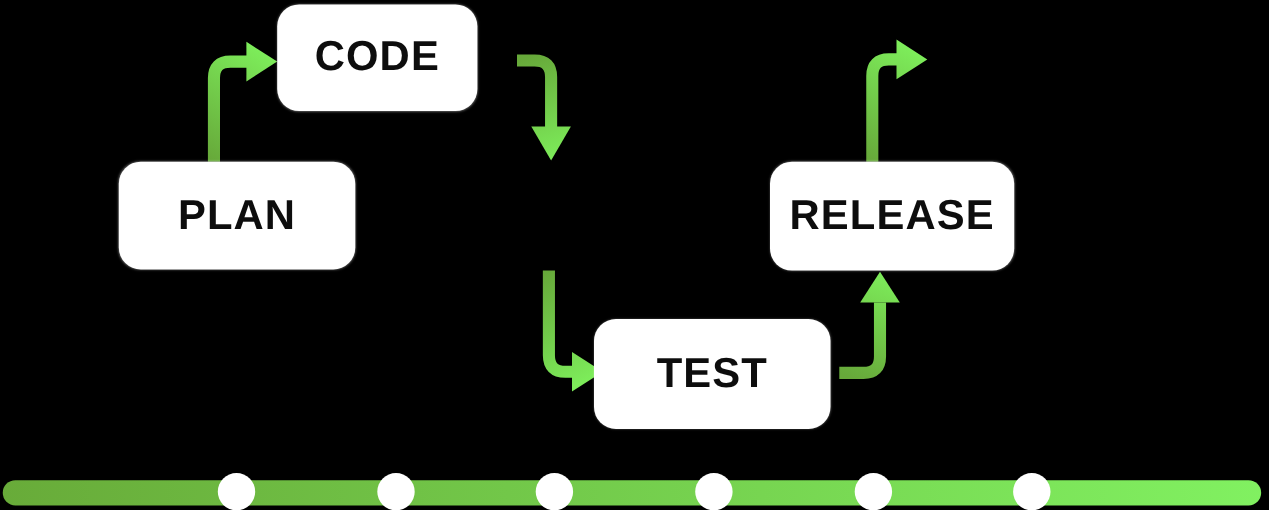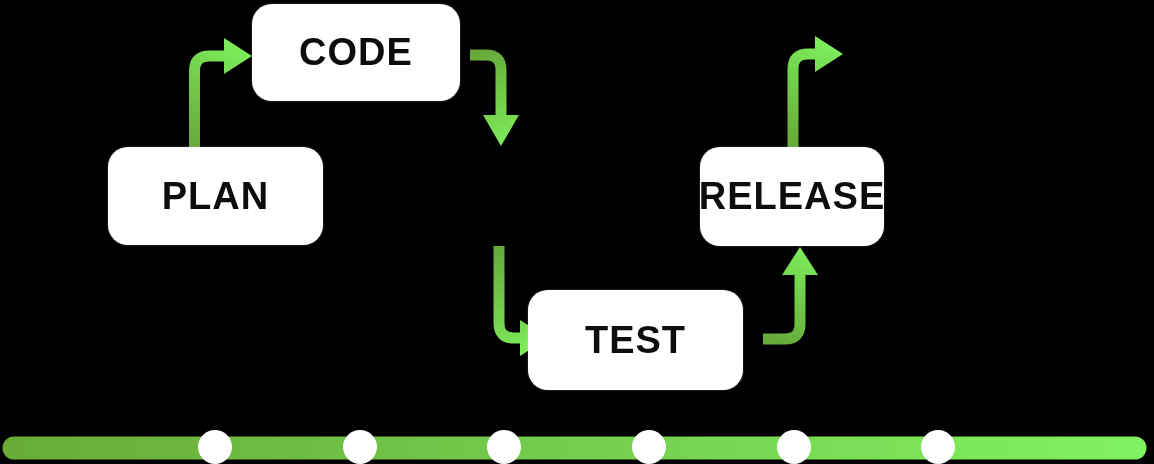--- a/index.html
+++ b/index.html
@@ -112,27 +112,27 @@
       <circle class="dot" cx="649" cy="447" r="17"></circle>
       <circle class="dot" cx="794" cy="447" r="17"></circle>
       <circle class="dot" cx="938" cy="447" r="17"></circle>
     </g>
   </svg>
 
   <div class="node" style="left:108px; top:147px; width:215px; height:98px;">
     <span>PLAN</span>
   </div>
 
-  <div class="node" style="left:252px; top:4px; width:208px; height:97px;">
+  <div class="node" style="left:252px; top:4px; width:182px; height:97px;">
     <span>CODE</span>
   </div>
 
 
-  <div class="node" style="left:528px; top:290px; width:215px; height:100px;">
+  <div class="node" style="left:540px; top:290px; width:215px; height:100px;">
     <span>TEST</span>
   </div>
 
-  <div class="node" style="left:700px; top:147px; width:184px; height:99px;">
+  <div class="node" style="left:700px; top:147px; width:222px; height:99px;">
     <span>RELEASE</span>
   </div>
 
 
 </div>
 
 </body></html>

